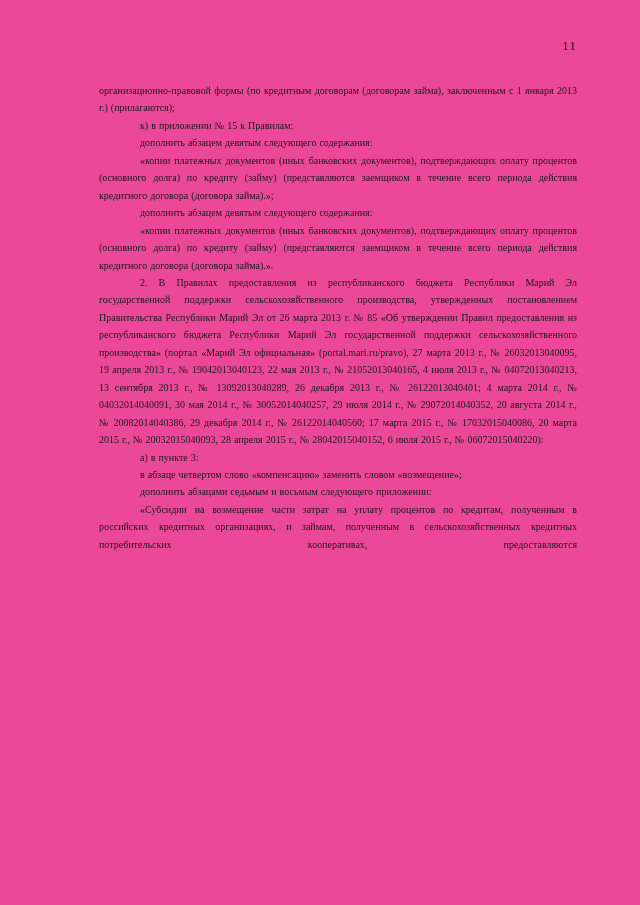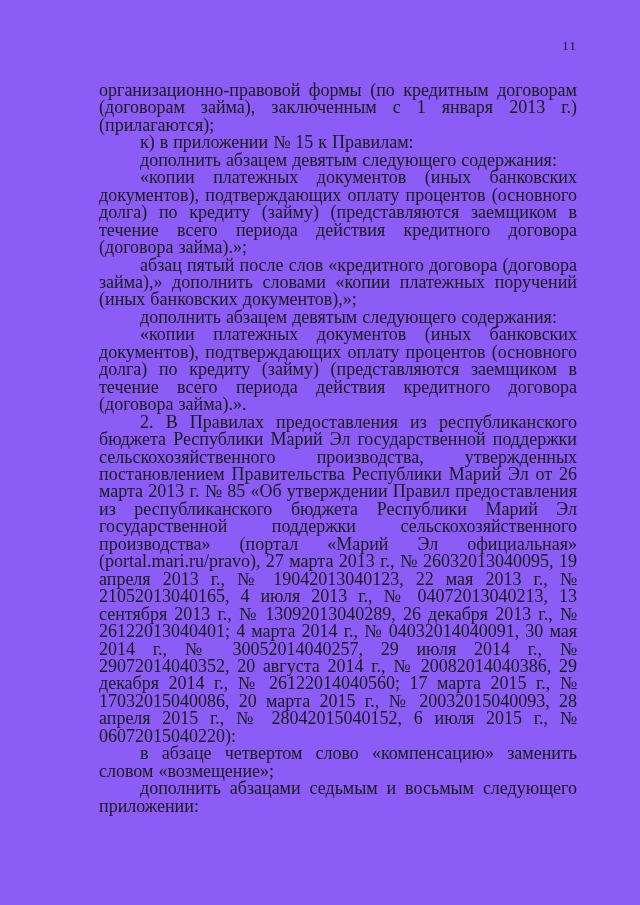--- a/index.html
+++ b/index.html
@@ -4,21 +4,21 @@
 <style>
   html, body {
     margin: 0;
     padding: 0;
     background: #ffffff;
   }
   .doc-page {
     position: relative;
     width: 640px;
     height: 905px;
-    background: #8b5cf6;
+    background: #ec4899;
     font-family: "Liberation Serif", "DejaVu Serif", serif;
     color: #1a1a1a;
     overflow: hidden;
     box-sizing: border-box;
   }
   .page-number {
     position: absolute;
     top: 38px;
     left: 99px;
     width: 478px;
@@ -27,21 +27,21 @@
     letter-spacing: 1px;
   }
   .doc-body {
     position: absolute;
     top: 82px;
     left: 99px;
     width: 478px;
   }
   .para {
     margin: 0;
-    font-size: 18px;
+    font-size: 10px;
     line-height: 17.45px;
     text-align: justify;
     word-spacing: 0.5px;
   }
   .para.indent {
     text-indent: 41px;
   }
   .para.stretch-last {
     text-align-last: justify;
   }
@@ -49,20 +49,21 @@
 </head>
 <body>
 
 <div class="doc-page">
   <div class="page-number">11</div>
   <div class="doc-body" id="doc-body">
       <p class="para">организационно-правовой формы (по кредитным договорам (договорам займа), заключенным с 1 января 2013 г.) (прилагаются);</p>
       <p class="para indent">к) в приложении № 15 к Правилам:</p>
       <p class="para indent">дополнить абзацем девятым следующего содержания:</p>
       <p class="para indent">«копии платежных документов (иных банковских документов), подтверждающих оплату процентов (основного долга) по кредиту (займу) (представляются заемщиком в течение всего периода действия кредитного договора (договора займа).»;</p>
-      <p class="para indent">абзац пятый после слов «кредитного договора (договора займа),» дополнить словами «копии платежных поручений (иных банковских документов),»;</p>
       <p class="para indent">дополнить абзацем девятым следующего содержания:</p>
       <p class="para indent">«копии платежных документов (иных банковских документов), подтверждающих оплату процентов (основного долга) по кредиту (займу) (представляются заемщиком в течение всего периода действия кредитного договора (договора займа).».</p>
       <p class="para indent">2. В Правилах предоставления из республиканского бюджета Республики Марий Эл государственной поддержки сельскохозяйственного производства, утвержденных постановлением Правительства Республики Марий Эл от 26 марта 2013 г. № 85 «Об утверждении Правил предоставления из республиканского бюджета Республики Марий Эл государственной поддержки сельскохозяйственного производства» (портал «Марий Эл официальная» (portal.mari.ru/pravo), 27 марта 2013 г., № 26032013040095, 19 апреля 2013 г., № 19042013040123, 22 мая 2013 г., № 21052013040165, 4 июля 2013 г., № 04072013040213, 13 сентября 2013 г., № 13092013040289, 26 декабря 2013 г., № 26122013040401; 4 марта 2014 г., № 04032014040091, 30 мая 2014 г., № 30052014040257, 29 июля 2014 г., № 29072014040352, 20 августа 2014 г., № 20082014040386, 29 декабря 2014 г., № 26122014040560; 17 марта 2015 г., № 17032015040086, 20 марта 2015 г., № 20032015040093, 28 апреля 2015 г., № 28042015040152, 6 июля 2015 г., № 06072015040220):</p>
+      <p class="para indent">а) в пункте 3:</p>
       <p class="para indent">в абзаце четвертом слово «компенсацию» заменить словом «возмещение»;</p>
       <p class="para indent">дополнить абзацами седьмым и восьмым следующего приложении:</p>
+      <p class="para indent stretch-last">«Субсидии на возмещение части затрат на уплату процентов по кредитам, полученным в российских кредитных организациях, и займам, полученным в сельскохозяйственных кредитных потребительских кооперативах, предоставляются</p>
     </div>
 </div>
 
 </body></html>

